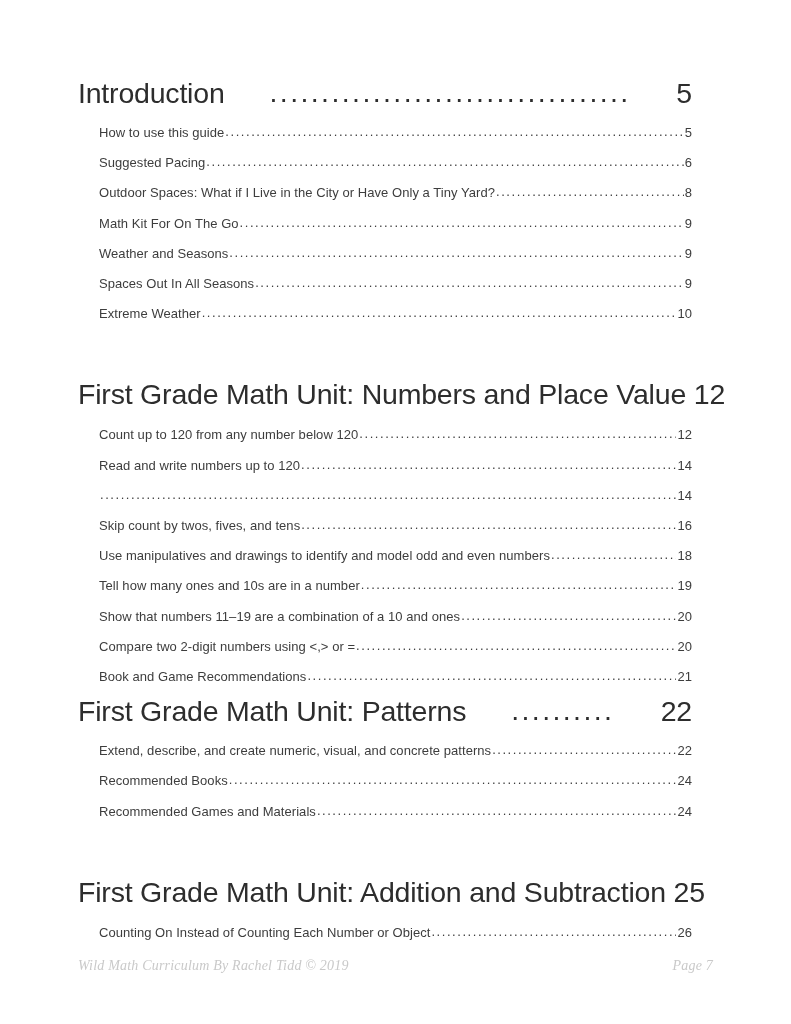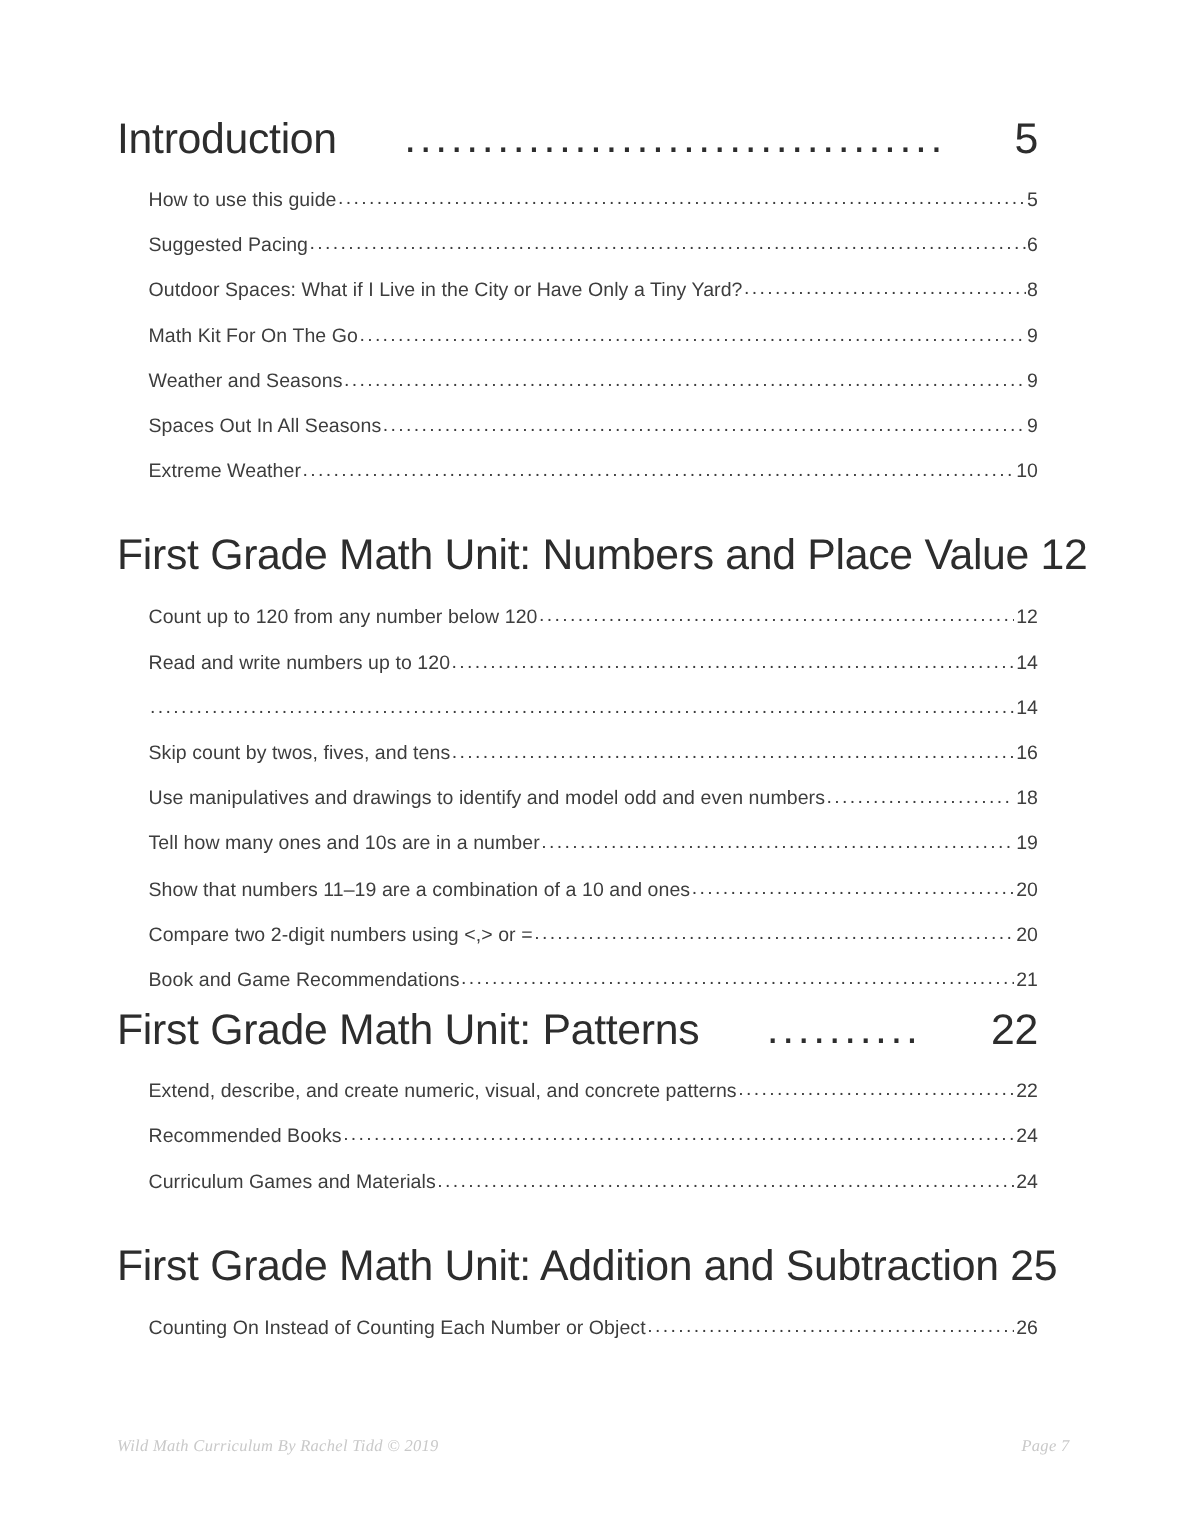--- a/index.html
+++ b/index.html
@@ -23,21 +23,21 @@
 
   .toc {
     position: absolute;
     left: 78px;
     top: 74px;
     width: 614px;
   }
 
   
   .toc-group { margin-bottom: 0; }
-  .toc-group.gap-large { margin-top: 22px; }
+  .toc-group.gap-large { margin-top: 46px; }
   .toc-group.gap-none  { margin-top: 0; }
 
   
   .row {
     display: flex;
     align-items: baseline;
     width: 100%;
   }
   .row .label {
     white-space: pre;
@@ -111,21 +111,21 @@
   .footer {
     position: absolute;
     left: 78px;
     right: 78px;
     top: 958px;
     display: flex;
     justify-content: space-between;
     align-items: baseline;
     font-family: "Liberation Serif", serif;
     font-style: italic;
-    font-size: 11px;
+    font-size: 14px;
     color: #c9c9c9;
     letter-spacing: 0.2px;
   }
 </style>
 </head>
 <body>
 
 <div class="page">
 
   <div class="toc" id="toc-root">
@@ -233,21 +233,21 @@
             <span class="label">Extend, describe, and create numeric, visual, and concrete patterns</span>
             <span class="leader"></span>
             <span class="pagenum">22</span>
           </div>
           <div class="row entryrow">
             <span class="label">Recommended Books</span>
             <span class="leader"></span>
             <span class="pagenum">24</span>
           </div>
           <div class="row entryrow">
-            <span class="label">Curriculum Games and Materials</span>
+            <span class="label">Recommended Games and Materials</span>
             <span class="leader"></span>
             <span class="pagenum">24</span>
           </div>
         </div>
       </div>
       <div class="toc-group gap-large">
         <div class="h1plain">First Grade Math Unit: Addition and Subtraction 25</div>
         <div class="entries">
           <div class="row entryrow">
             <span class="label">Counting On Instead of Counting Each Number or Object</span>

